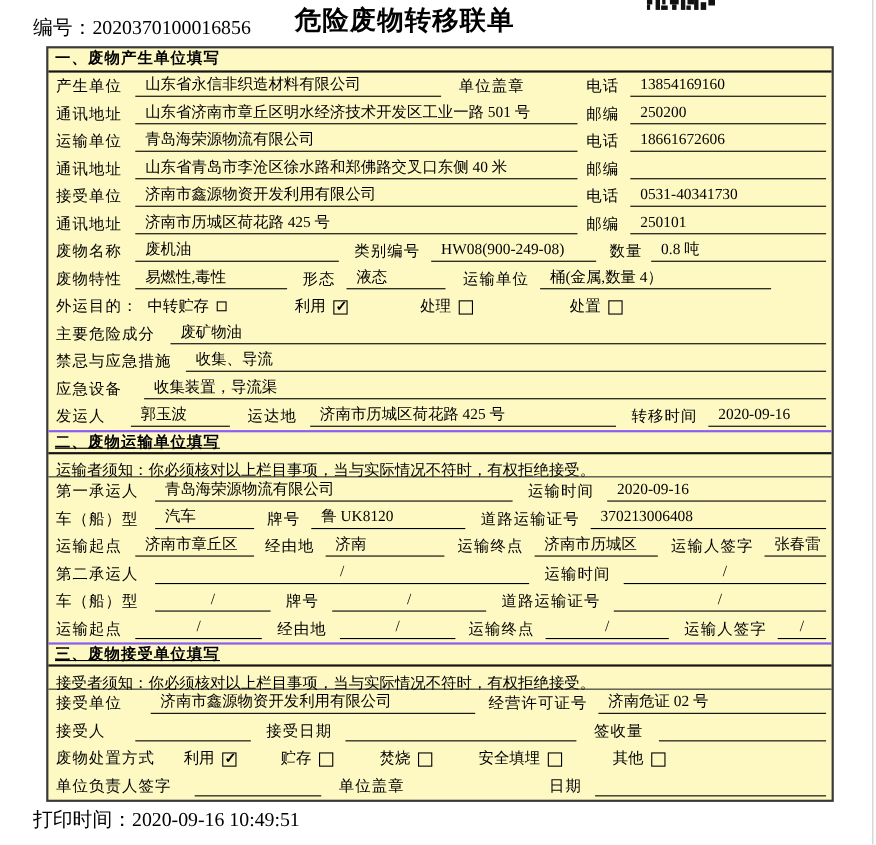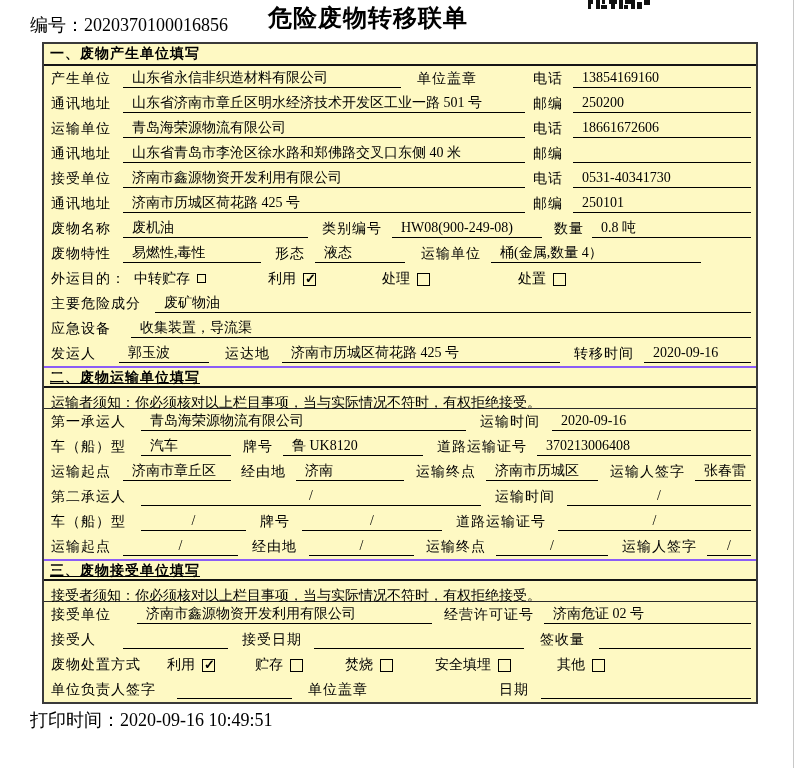--- a/index.html
+++ b/index.html
@@ -177,20 +177,24 @@
       <span>处置</span>
       <span class="cb"></span>
     </span>
   </div>
 
   <div class="row">
     <span class="lbl lw92">主要危险成分</span>
     <span class="val grow ml8">废矿物油</span>
   </div>
 
+  <div class="row">
+    <span class="lbl lw105">禁忌与应急措施</span>
+    <span class="val grow ml8">收集、导流</span>
+  </div>
 
   <div class="row">
     <span class="lbl lw70">应急设备</span>
     <span class="val grow ml8">收集装置，导流渠</span>
   </div>
 
   <div class="row">
     <span class="lbl lw55">发运人</span>
     <span class="val v90 ml12">郭玉波</span>
     <span class="lbl ml16">运达地</span>

